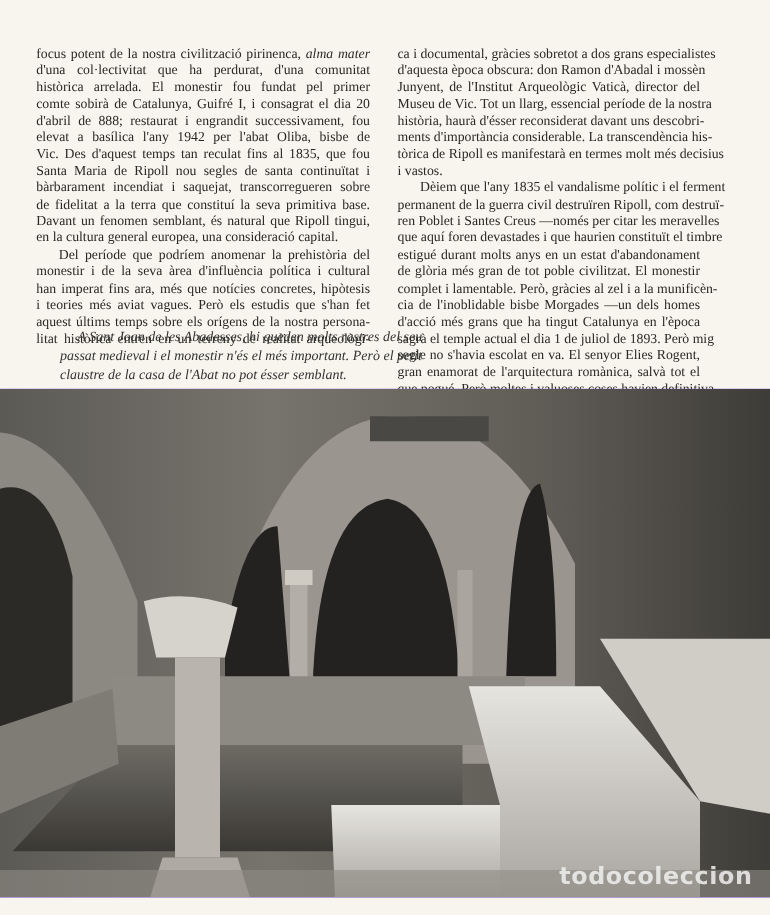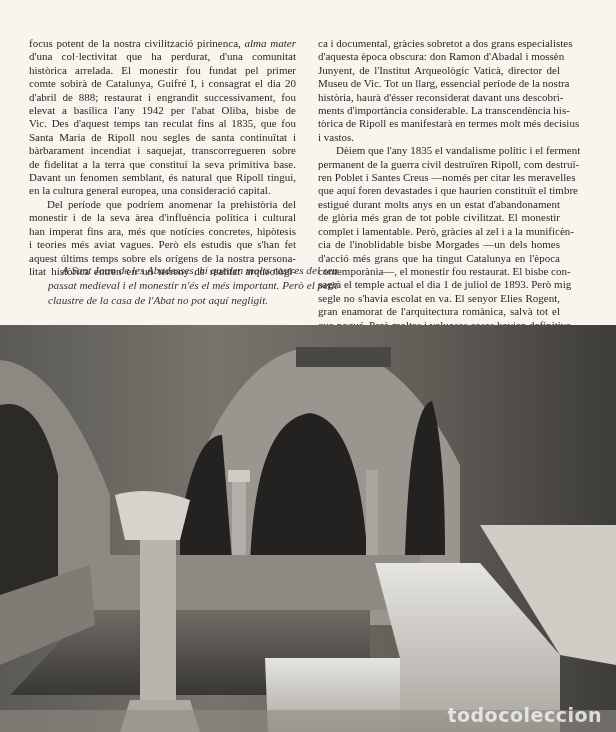--- a/index.html
+++ b/index.html
@@ -7,21 +7,21 @@
   .col { position:absolute; top:37px; font-size:11px; line-height:13.4px; text-align:justify; }
   .col p { margin:0; }
   .col .ln { display:block; text-align:justify; text-align-last:justify; white-space:nowrap; }
   .col .ln.last { text-align-last:left; }
   #left { left:29px; width:267px; }
   #right { left:318px; width:242px; }
   .caption { position:absolute; left:48px; top:263px; width:248px; font-style:italic; font-size:11.2px; line-height:15px; color:#333; }
   .caption .ln { display:block; text-align:justify; text-align-last:justify; white-space:nowrap; }
   .caption .ln.first { padding-left:14px; }
   .caption .ln.last { text-align-last:left; }
-  .photo { position:absolute; left:0; top:325px; width:616px; height:407px; background:#8b5cf6; overflow:hidden; }
+  .photo { position:absolute; left:0; top:311px; width:616px; height:407px; background:#8b5cf6; overflow:hidden; }
   .photo svg { display:block; }
   .watermark { position:absolute; right:14px; bottom:6px; font-family:"DejaVu Sans","Liberation Sans",sans-serif; font-weight:bold; font-size:19px; letter-spacing:0.5px; color:rgba(240,240,240,0.85); }
 </style>
 </head>
 <body>
 
 <div id="left" class="col">
   <p>
     <span class="ln"><span>focus potent de la nostra civilització pirinenca, <em>alma mater</em></span></span>
     <span class="ln">d'una col·lectivitat que ha perdurat, d'una comunitat</span>
@@ -42,21 +42,21 @@
     <span class="ln">han imperat fins ara, més que notícies concretes, hipòtesis</span>
     <span class="ln">i teories més aviat vagues. Però els estudis que s'han fet</span>
     <span class="ln">aquest últims temps sobre els orígens de la nostra persona-</span>
     <span class="ln">litat històrica entren en un terreny de realitat arqueològi-</span>
   </p>
 </div>
 
 <div class="caption">
   <span class="ln first">A Sant Joan de les Abadesses, hi queden molts rastres del seu</span>
   <span class="ln">passat medieval i el monestir n'és el més important. Però el petit</span>
-  <span class="ln last">claustre de la casa de l'Abat no pot aquí negligit.</span>
+  <span class="ln last">claustre de la casa de l'Abat no pot ésser semblant.</span>
 </div>
 
 <div id="right" class="col">
   <p>
     <span class="ln">ca i documental, gràcies sobretot a dos grans especialistes</span>
     <span class="ln">d'aquesta època obscura: don Ramon d'Abadal i mossèn</span>
     <span class="ln">Junyent, de l'Institut Arqueològic Vaticà, director del</span>
     <span class="ln">Museu de Vic. Tot un llarg, essencial període de la nostra</span>
     <span class="ln">història, haurà d'ésser reconsiderat davant uns descobri-</span>
     <span class="ln">ments d'importància considerable. La transcendència his-</span>
@@ -66,21 +66,20 @@
   <p>
     <span class="ln" style="padding-left:18px">Dèiem que l'any 1835 el vandalisme polític i el ferment</span>
     <span class="ln">permanent de la guerra civil destruïren Ripoll, com destruï-</span>
     <span class="ln">ren Poblet i Santes Creus —només per citar les meravelles</span>
     <span class="ln">que aquí foren devastades i que haurien constituït el timbre</span>
     <span class="ln">estigué durant molts anys en un estat d'abandonament</span>
     <span class="ln">de glòria més gran de tot poble civilitzat. El monestir</span>
     <span class="ln">complet i lamentable. Però, gràcies al zel i a la munificèn-</span>
     <span class="ln">cia de l'inoblidable bisbe Morgades —un dels homes</span>
     <span class="ln">d'acció més grans que ha tingut Catalunya en l'època</span>
-    <span class="ln">contemporània—, el monestir fou restaurat. El bisbe con-</span>
     <span class="ln">sagrà el temple actual el dia 1 de juliol de 1893. Però mig</span>
     <span class="ln">segle no s'havia escolat en va. El senyor Elies Rogent,</span>
     <span class="ln">gran enamorat de l'arquitectura romànica, salvà tot el</span>
     <span class="ln">que pogué. Però moltes i valuoses coses havien definitiva-</span>
     <span class="ln last">ment naufragat.</span>
   </p>
 </div>
 
 <div class="photo">
   <svg width="616" height="407" viewBox="0 0 616 407">

